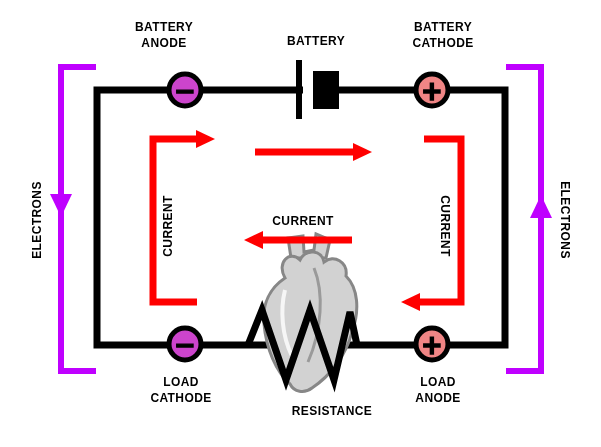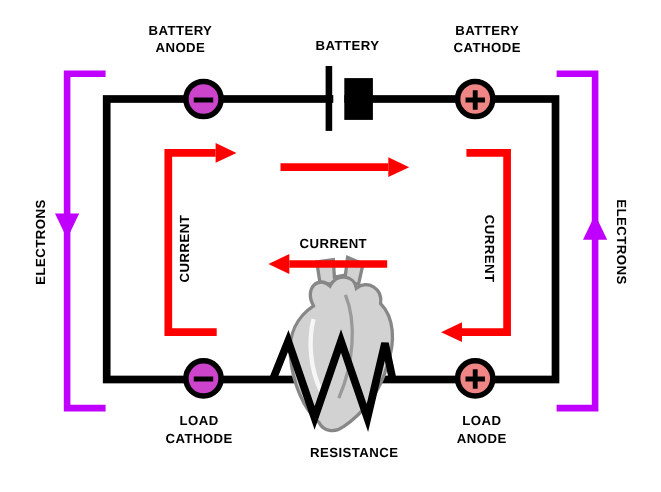--- a/index.html
+++ b/index.html
@@ -78,21 +78,21 @@
   <div class="lbl" style="left:164px;top:36px">BATTERY
 ANODE</div>
   <div class="lbl" style="left:316px;top:42px">BATTERY</div>
   <div class="lbl" style="left:443px;top:36px">BATTERY
 CATHODE</div>
 
   <div class="lbl" style="left:181px;top:391px">LOAD
 CATHODE</div>
   <div class="lbl" style="left:438px;top:391px">LOAD
 ANODE</div>
-  <div class="lbl" style="left:322px;top:412px">RESISTANCE</div>
+  <div class="lbl" style="left:332px;top:412px">RESISTANCE</div>
 
   <div class="lbl" style="left:303px;top:222px">CURRENT</div>
   <div class="lbl v-ccw" style="left:169px;top:226px">CURRENT</div>
   <div class="lbl v-cw" style="left:444px;top:226px">CURRENT</div>
 
   <div class="lbl v-ccw" style="left:38px;top:220px">ELECTRONS</div>
   <div class="lbl v-cw" style="left:564px;top:220px">ELECTRONS</div>
 
 </div>
 

